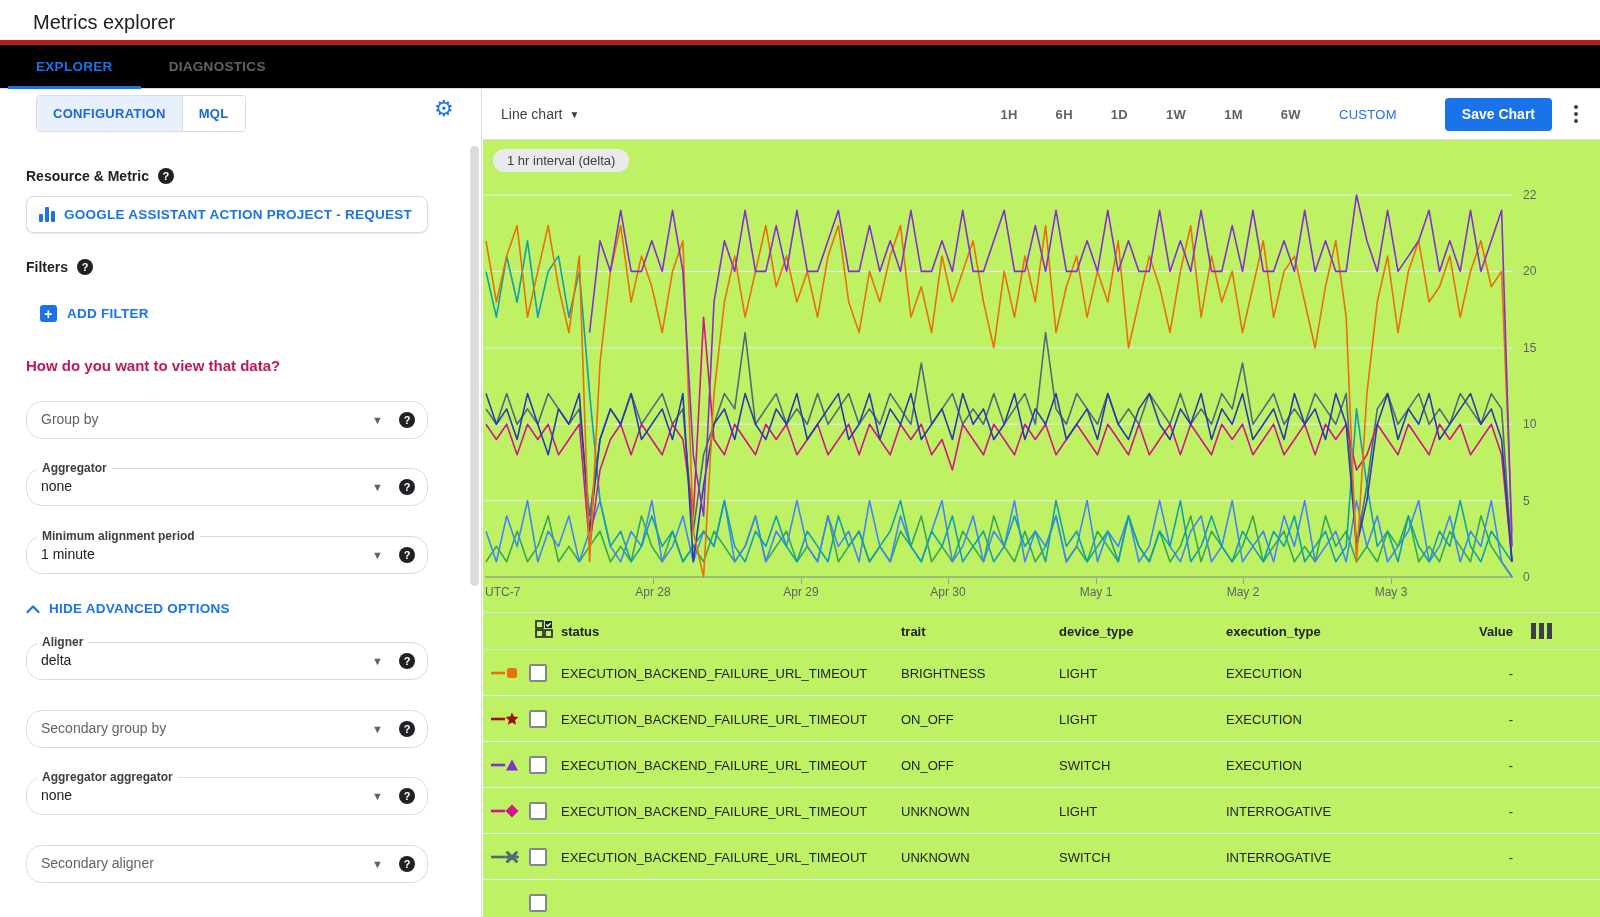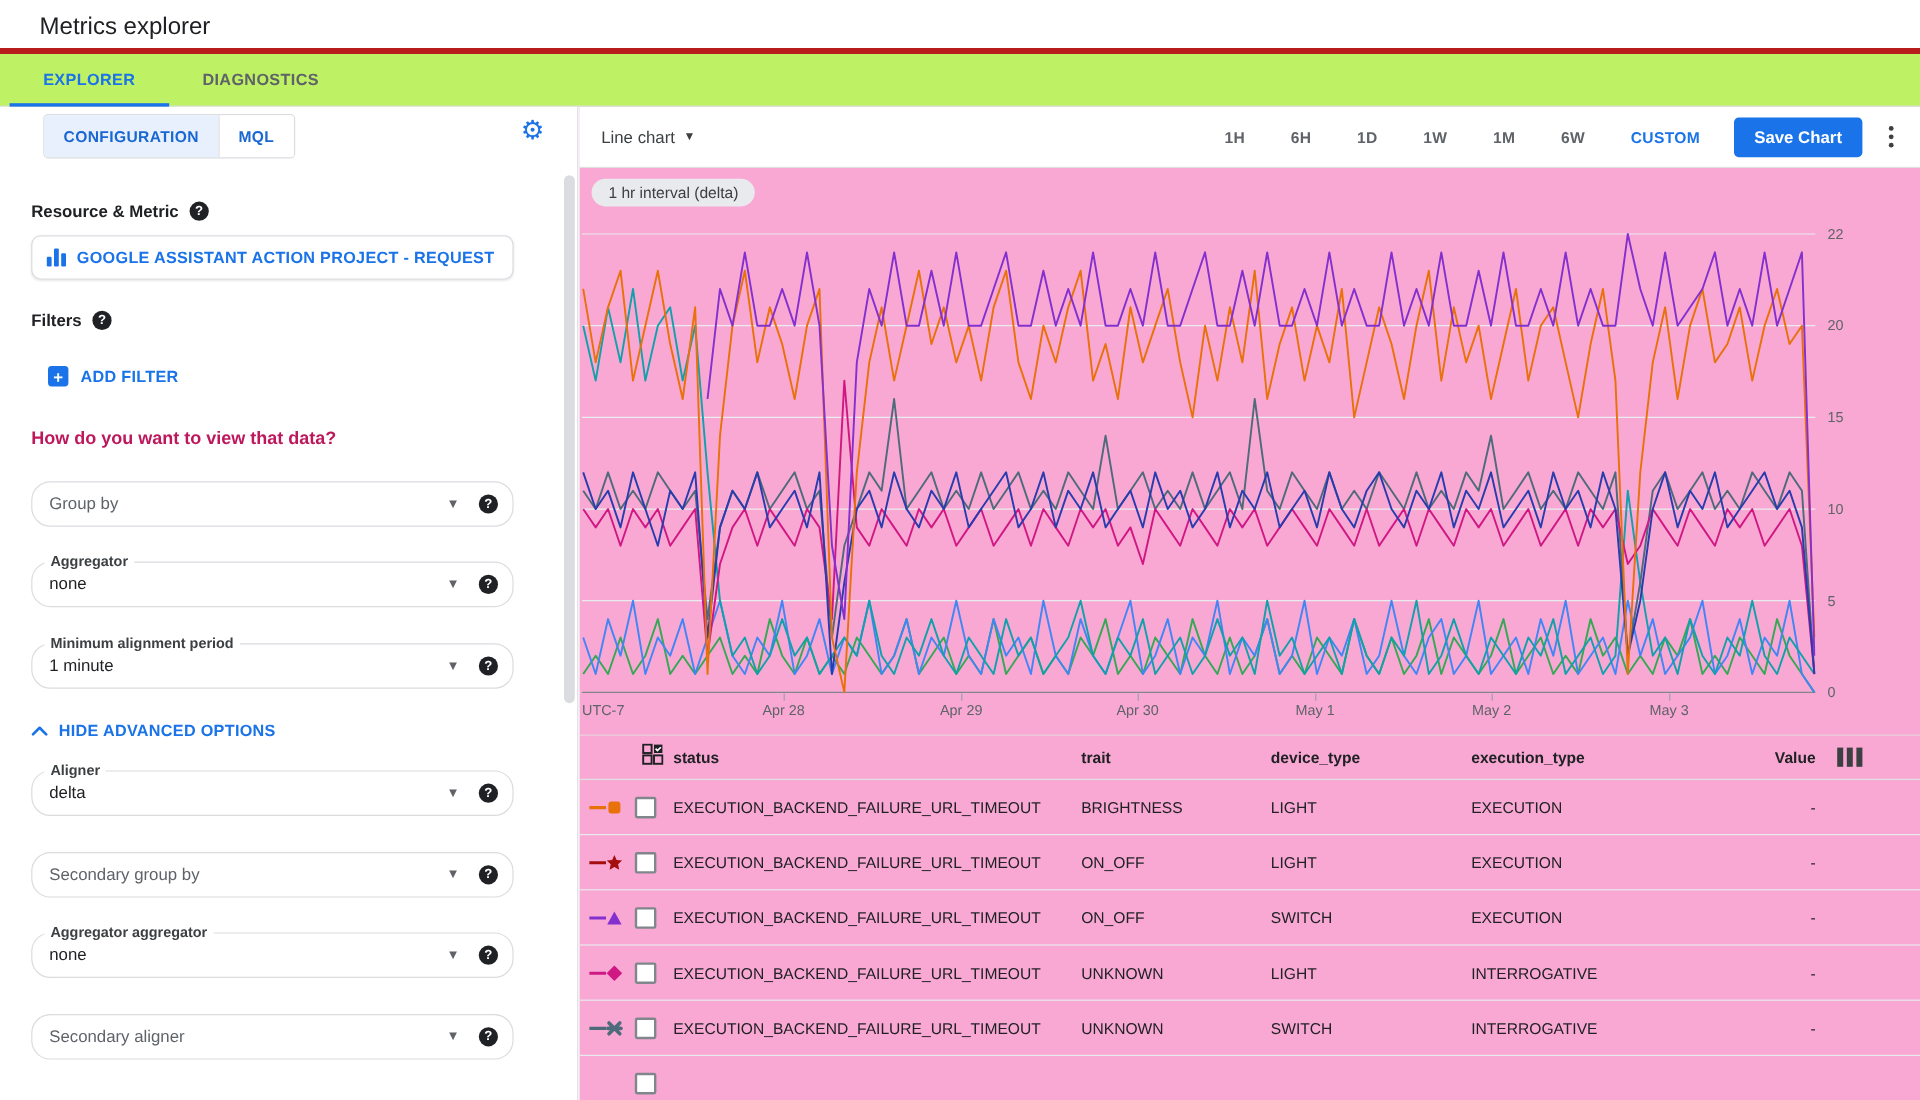--- a/index.html
+++ b/index.html
@@ -6,30 +6,30 @@
   html,body { width:1600px; height:917px; overflow:hidden; background:#fff;
     font-family:"Liberation Sans","DejaVu Sans",sans-serif; color:#202124; }
 
   
   .app-header { position:absolute; left:0; top:0; width:1600px; height:45px;
     border-bottom:5px solid #b91c1c; background:#fff; }
   .app-title { position:absolute; left:33px; top:11px; font-size:20px; color:#202124; }
 
   
   .tabbar { position:absolute; left:0; top:45px; width:1600px; height:44px;
-    border-bottom:1px solid #dadce0; display:flex; align-items:stretch; padding-left:8px; background:#bef264; }
+    border-bottom:1px solid #dadce0; display:flex; align-items:stretch; padding-left:8px; background:#000000; }
   .tab { display:flex; align-items:center; padding:0 28px; font-size:13.5px; font-weight:600;
     letter-spacing:.3px; color:#5f6368; position:relative; cursor:pointer; }
   .tab.active { color:#1a73e8; }
   .tab.active::after { content:""; position:absolute; left:0; right:0; bottom:-1px; height:3px; background:#1a73e8; }
 
   
   .main { position:absolute; left:0; top:89px; width:1600px; height:828px; }
   .left-panel { position:absolute; left:0; top:0; width:482px; height:828px; border-right:1px solid #dadce0; background:#fff; }
-  .right-panel { position:absolute; left:483px; top:0; width:1117px; height:828px; background:#f9a8d4; }
+  .right-panel { position:absolute; left:483px; top:0; width:1117px; height:828px; background:#bef264; }
 
   
   .seg-control { position:absolute; left:36px; top:6px; height:37px; display:flex;
     border:1px solid #dadce0; border-radius:4px; overflow:hidden; background:#fff; }
   .seg { display:flex; align-items:center; padding:0 16px; font-size:13px; font-weight:600;
     letter-spacing:.3px; color:#1967d2; cursor:pointer; background:#fff; }
   .seg.active { background:#e8f0fe; }
   .seg + .seg { border-left:1px solid #dadce0; }
   .gear { position:absolute; left:434px; top:9px; font-size:22px; color:#1a73e8; cursor:pointer; line-height:1; }
 
@@ -69,21 +69,21 @@
     font-size:13.5px; font-weight:600; letter-spacing:.25px; color:#1a73e8; cursor:pointer; }
 
   
   .chart-toolbar { position:absolute; left:0; top:0; width:1117px; height:51px;
     border-bottom:1px solid #e0e0e0; display:flex; align-items:center; background:#fff; }
   .chart-type { margin-left:18px; font-size:14px; color:#3c4043; display:flex; align-items:center; gap:7px; cursor:pointer; }
   .chart-type .arrow { font-size:10px; color:#3c4043; }
   .toolbar-right { margin-left:auto; display:flex; align-items:center; }
   .range-btn { font-size:13px; font-weight:600; color:#5f6368; letter-spacing:.3px;
     padding:6px 0; margin-right:38px; cursor:pointer; }
-  .custom-btn { font-size:13px; font-weight:700; color:#1a73e8; letter-spacing:.3px; margin:0 28px 0 0; cursor:pointer; }
+  .custom-btn { font-size:13px; font-weight:400; color:#1a73e8; letter-spacing:.3px; margin:0 48px 0 0; cursor:pointer; }
   .save-btn { background:#1a73e8; color:#fff; font-size:14px; font-weight:600; border:none;
     border-radius:4px; height:33px; padding:0 17px; cursor:pointer; }
   .kebab { width:20px; margin:0 14px 0 14px; display:flex; flex-direction:column; align-items:center; gap:3px; cursor:pointer; }
   .kebab i { width:4px; height:4px; border-radius:50%; background:#3c4043; display:block; }
 
   .interval-chip { position:absolute; left:10px; top:60px; background:#e8eaed; border-radius:12px;
     padding:4px 14px; font-size:13px; color:#3c4043; }
 
   
   .chart-area { position:absolute; left:2px; top:96px; width:1028px; height:393px; }

